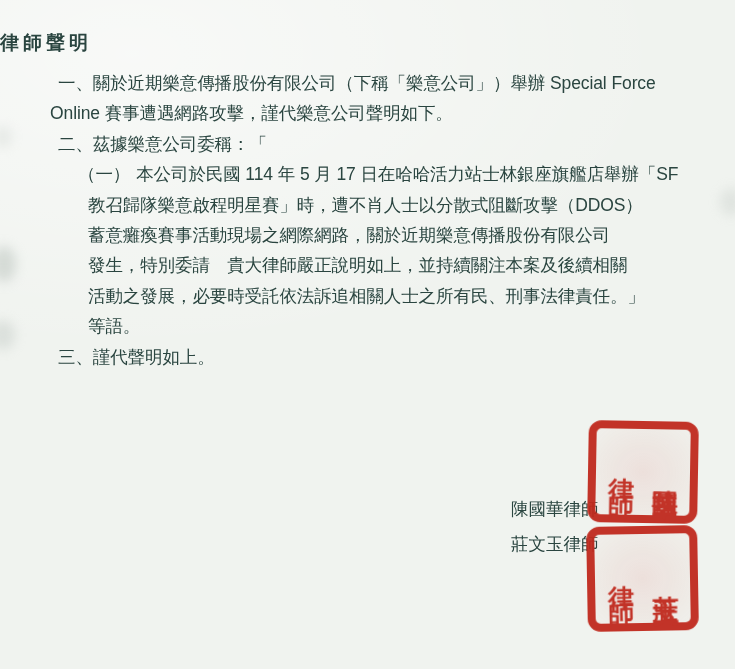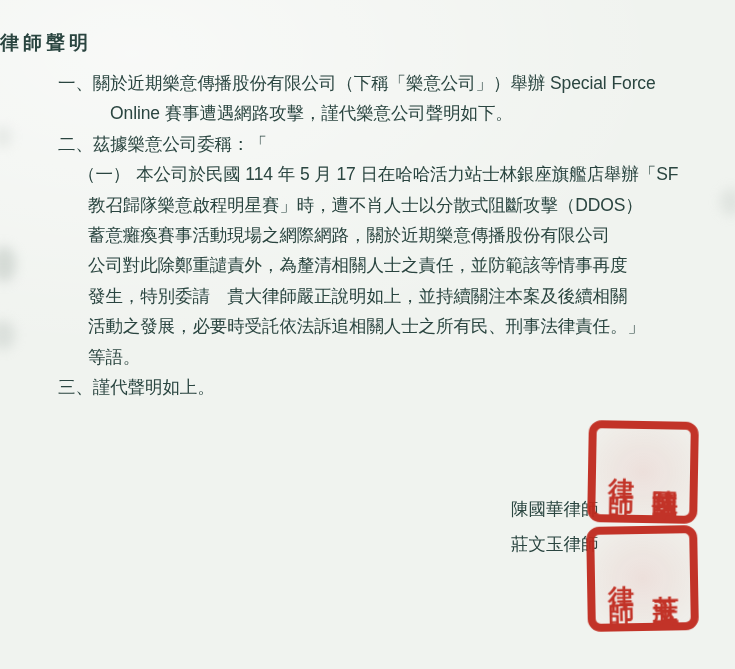--- a/index.html
+++ b/index.html
@@ -23,21 +23,21 @@
     position:absolute;top:30px;left:0;width:100%;
     text-align:left;font-size:19px;letter-spacing:4px;
     font-weight:bold;color:var(--text,#2a4540);
   }
   .text-block{
     position:absolute;top:68px;left:0;width:735px;
     font-size:17.5px;letter-spacing:-0.1px;color:var(--text,#2a4540);
   }
   .line{line-height:30.4px;white-space:nowrap;}
   .m1{padding-left:58px;}
-  .t1{padding-left:110px;}
+  .t1{padding-left:50px;}
   .m2{padding-left:78px;}
   .t2{padding-left:88px;}
   .marker{margin-right:6px;}
   .signatures{
     position:absolute;left:511px;top:492px;
     font-size:17.5px;color:var(--text,#2a4540);
   }
   .signature{line-height:35px;white-space:nowrap;}
   .seal{
     position:absolute;box-sizing:border-box;
@@ -73,21 +73,20 @@
 
   <div class="doc-title">律師聲明</div>
 
   <div class="text-block">
     <div class="line m1">一、關於近期樂意傳播股份有限公司（下稱「樂意公司」）舉辦 Special Force</div>
     <div class="line t1">Online 賽事遭遇網路攻擊，謹代樂意公司聲明如下。</div>
     <div class="line m1">二、茲據樂意公司委稱：「</div>
     <div class="line m2"><span class="marker">（一）</span><span>本公司於民國 114 年 5 月 17 日在哈哈活力站士林銀座旗艦店舉辦「SF</span></div>
     <div class="line t2">教召歸隊樂意啟程明星賽」時，遭不肖人士以分散式阻斷攻擊（DDOS）</div>
     <div class="line t2">蓄意癱瘓賽事活動現場之網際網路，關於近期樂意傳播股份有限公司</div>
-    <div class="line t2">公司對此除鄭重譴責外，為釐清相關人士之責任，並防範該等情事再度</div>
     <div class="line t2">發生，特別委請　貴大律師嚴正說明如上，並持續關注本案及後續相關</div>
     <div class="line t2">活動之發展，必要時受託依法訴追相關人士之所有民、刑事法律責任。」</div>
     <div class="line t2">等語。</div>
     <div class="line m1">三、謹代聲明如上。</div>
   </div>
 
   <div class="signatures">
     <div class="signature">陳國華律師</div>
     <div class="signature">莊文玉律師</div>
   </div>

